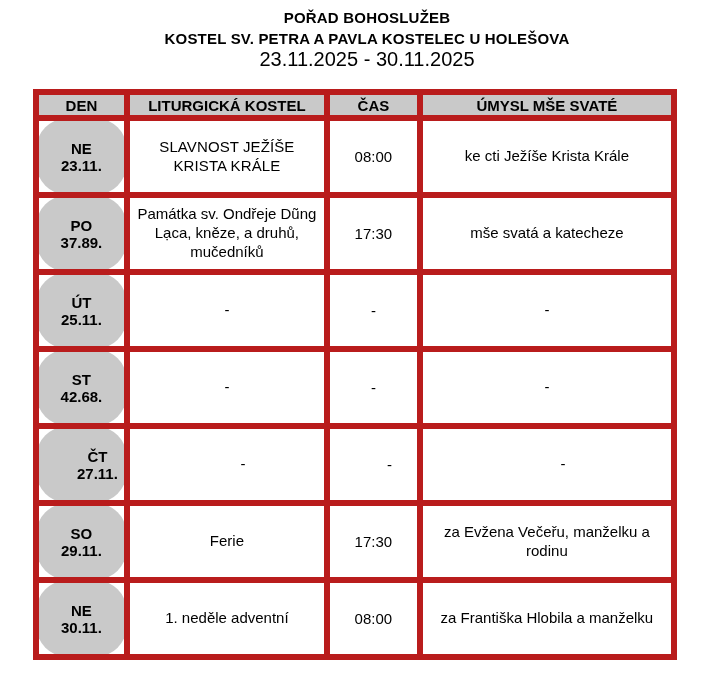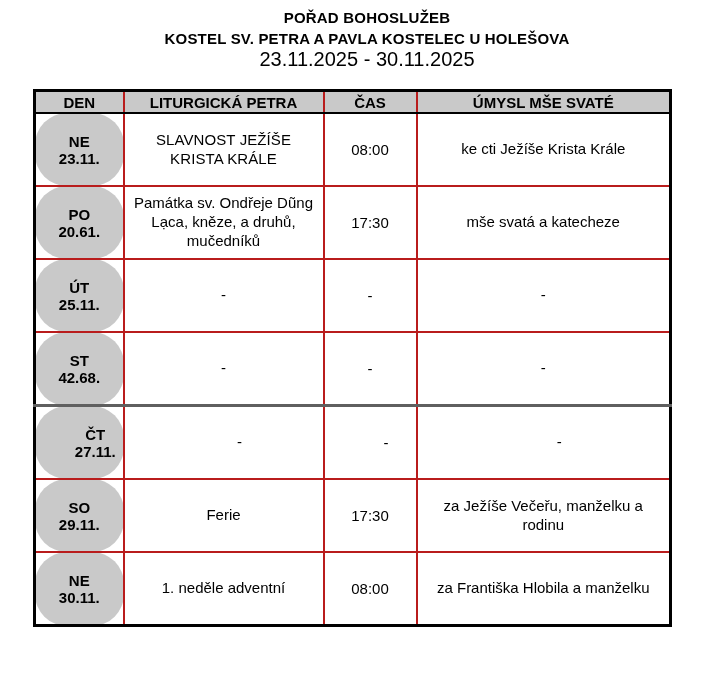--- a/index.html
+++ b/index.html
@@ -38,21 +38,21 @@
   table.schedule {
     position: absolute;
     left: 33px;
     top: 89px;
     border-collapse: collapse;
     table-layout: fixed;
     border: 3px solid #000000;
   }
   table.schedule th,
   table.schedule td {
-    border: 2px solid #b91c1c;
+    border: 6px solid #b91c1c;
     overflow: hidden;
   }
   table.schedule th {
     background: #c9c9c9;
     font-size: 15px;
     font-weight: bold;
     text-align: center;
     height: 18px;
     padding: 1px 2px;
     border-bottom: 2px solid #000000;
@@ -104,35 +104,35 @@
   <table class="schedule">
     <colgroup>
       <col style="width:89px">
       <col style="width:200px">
       <col style="width:93px">
       <col style="width:254px">
     </colgroup>
     <thead>
       <tr>
         <th>DEN</th>
-        <th>LITURGICKÁ PETRA</th>
+        <th>LITURGICKÁ KOSTEL</th>
         <th>ČAS</th>
         <th>ÚMYSL MŠE SVATÉ</th>
       </tr>
     </thead>
     <tbody>
       <tr>
         <td class="day-cell"><span class="day-abbr">NE</span><span>23.11.</span></td>
         <td class="celebration-cell caps">SLAVNOST JEŽÍŠE
 KRISTA KRÁLE</td>
         <td class="time-cell">08:00</td>
         <td class="intention-cell">ke cti Ježíše Krista Krále</td>
       </tr>
       <tr>
-        <td class="day-cell"><span class="day-abbr">PO</span><span>20.61.</span></td>
+        <td class="day-cell"><span class="day-abbr">PO</span><span>37.89.</span></td>
         <td class="celebration-cell" style="padding:2px 1px">Památka sv. Ondřeje Dũng
 Lạca, kněze, a druhů,
 mučedníků</td>
         <td class="time-cell">17:30</td>
         <td class="intention-cell">mše svatá a katecheze</td>
       </tr>
       <tr>
         <td class="day-cell"><span class="day-abbr">ÚT</span><span>25.11.</span></td>
         <td class="celebration-cell">-</td>
         <td class="time-cell">-</td>
@@ -147,21 +147,21 @@
       <tr class="thick-divider">
         <td class="day-cell"><span class="day-abbr">ČT</span><span>27.11.</span></td>
         <td class="celebration-cell">-</td>
         <td class="time-cell">-</td>
         <td class="intention-cell">-</td>
       </tr>
       <tr>
         <td class="day-cell"><span class="day-abbr">SO</span><span>29.11.</span></td>
         <td class="celebration-cell">Ferie</td>
         <td class="time-cell">17:30</td>
-        <td class="intention-cell">za Ježíše Večeřu, manželku a
+        <td class="intention-cell">za Evžena Večeřu, manželku a
 rodinu</td>
       </tr>
       <tr>
         <td class="day-cell"><span class="day-abbr">NE</span><span>30.11.</span></td>
         <td class="celebration-cell">1. neděle adventní</td>
         <td class="time-cell">08:00</td>
         <td class="intention-cell">za Františka Hlobila a manželku</td>
       </tr>
     </tbody>
   </table>

